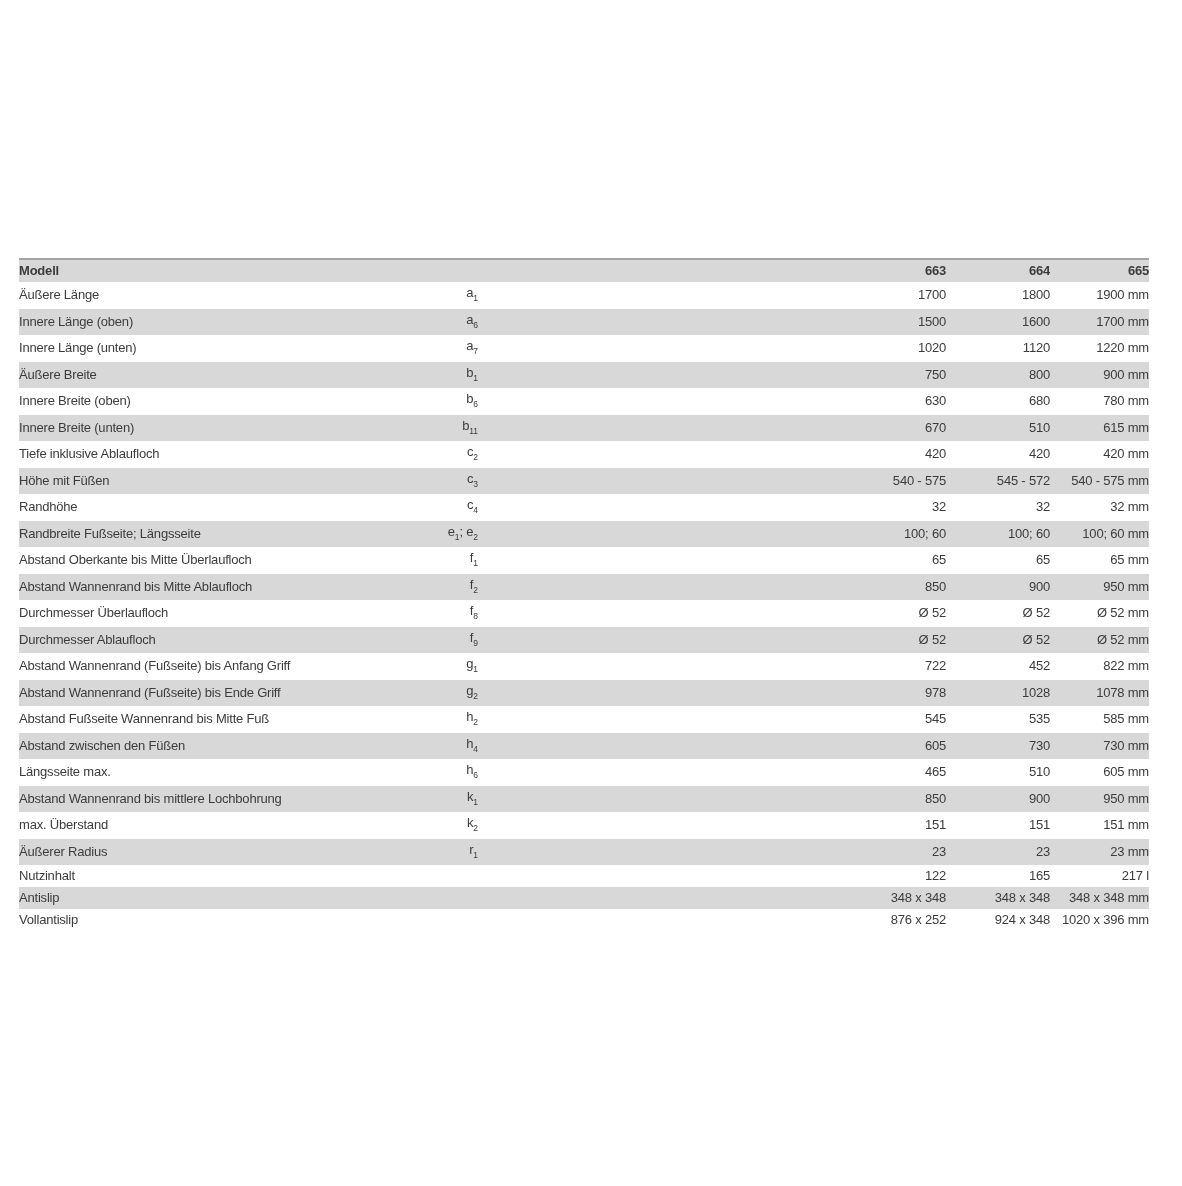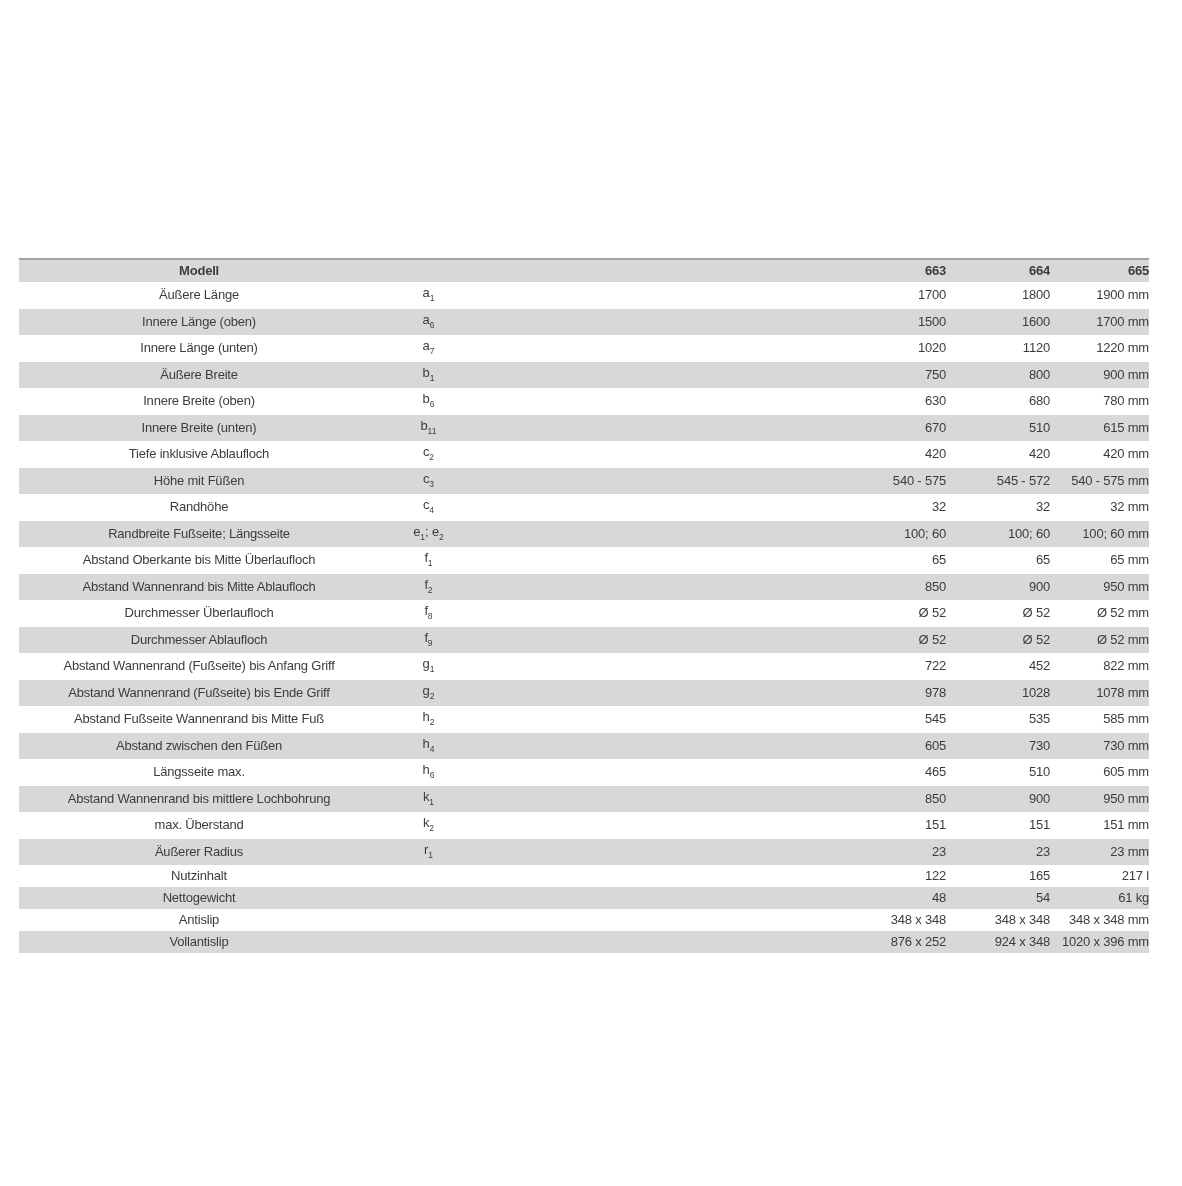--- a/index.html
+++ b/index.html
@@ -34,22 +34,22 @@
     line-height: 22px;
     letter-spacing: -0.2px;
     color: var(--text);
     white-space: nowrap;
     overflow: hidden;
     vertical-align: middle;
   }
   thead tr { background: var(--stripe); }
   thead th { font-weight: bold; color: #333; }
   tbody tr:nth-child(even) { background: var(--stripe); }
-  .c-label { text-align: center; padding-left: 10px; }
-  .c-sym   { text-align: center; }
+  .c-label { text-align: left; padding-left: 10px; }
+  .c-sym   { text-align: right; }
   .c-val   { text-align: right; padding-right: 5px; }
   .sub {
     font-size: 8.5px;
     vertical-align: -3.5px;
     letter-spacing: 0;
   }
 </style>
 </head>
 <body>
 
@@ -227,27 +227,20 @@
     <td class="c-val">23 mm</td>
   </tr>
         <tr>
     <td class="c-label">Nutzinhalt</td>
     <td class="c-sym"></td>
     <td class="c-val">122</td>
     <td class="c-val">165</td>
     <td class="c-val">217 l</td>
   </tr>
         <tr>
-    <td class="c-label">Nettogewicht</td>
-    <td class="c-sym"></td>
-    <td class="c-val">48</td>
-    <td class="c-val">54</td>
-    <td class="c-val">61 kg</td>
-  </tr>
-        <tr>
     <td class="c-label">Antislip</td>
     <td class="c-sym"></td>
     <td class="c-val">348 x 348</td>
     <td class="c-val">348 x 348</td>
     <td class="c-val">348 x 348 mm</td>
   </tr>
         <tr>
     <td class="c-label">Vollantislip</td>
     <td class="c-sym"></td>
     <td class="c-val">876 x 252</td>

